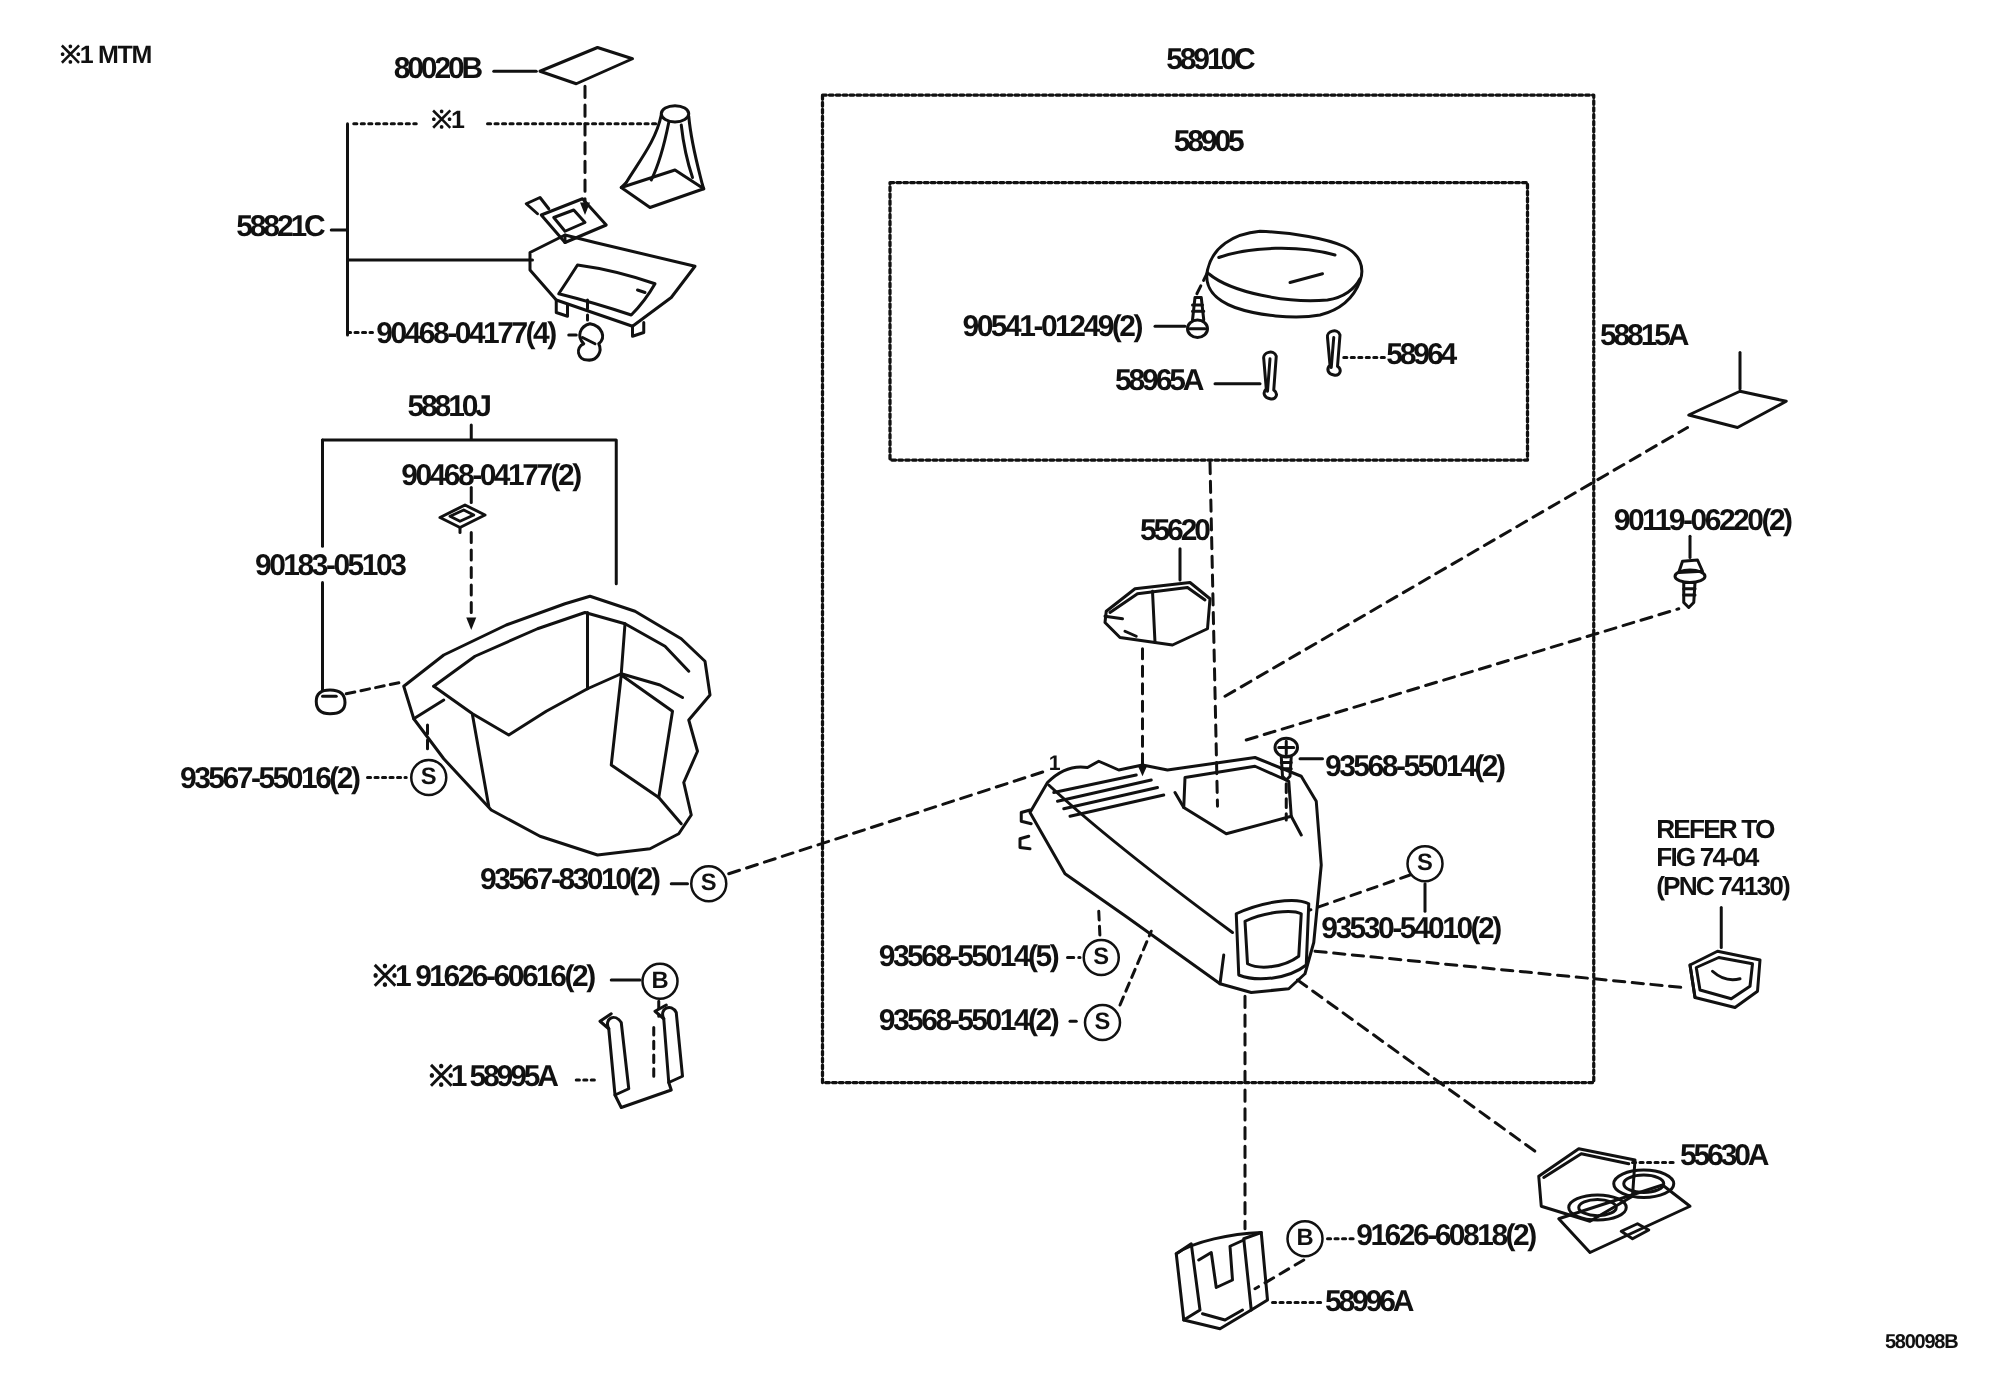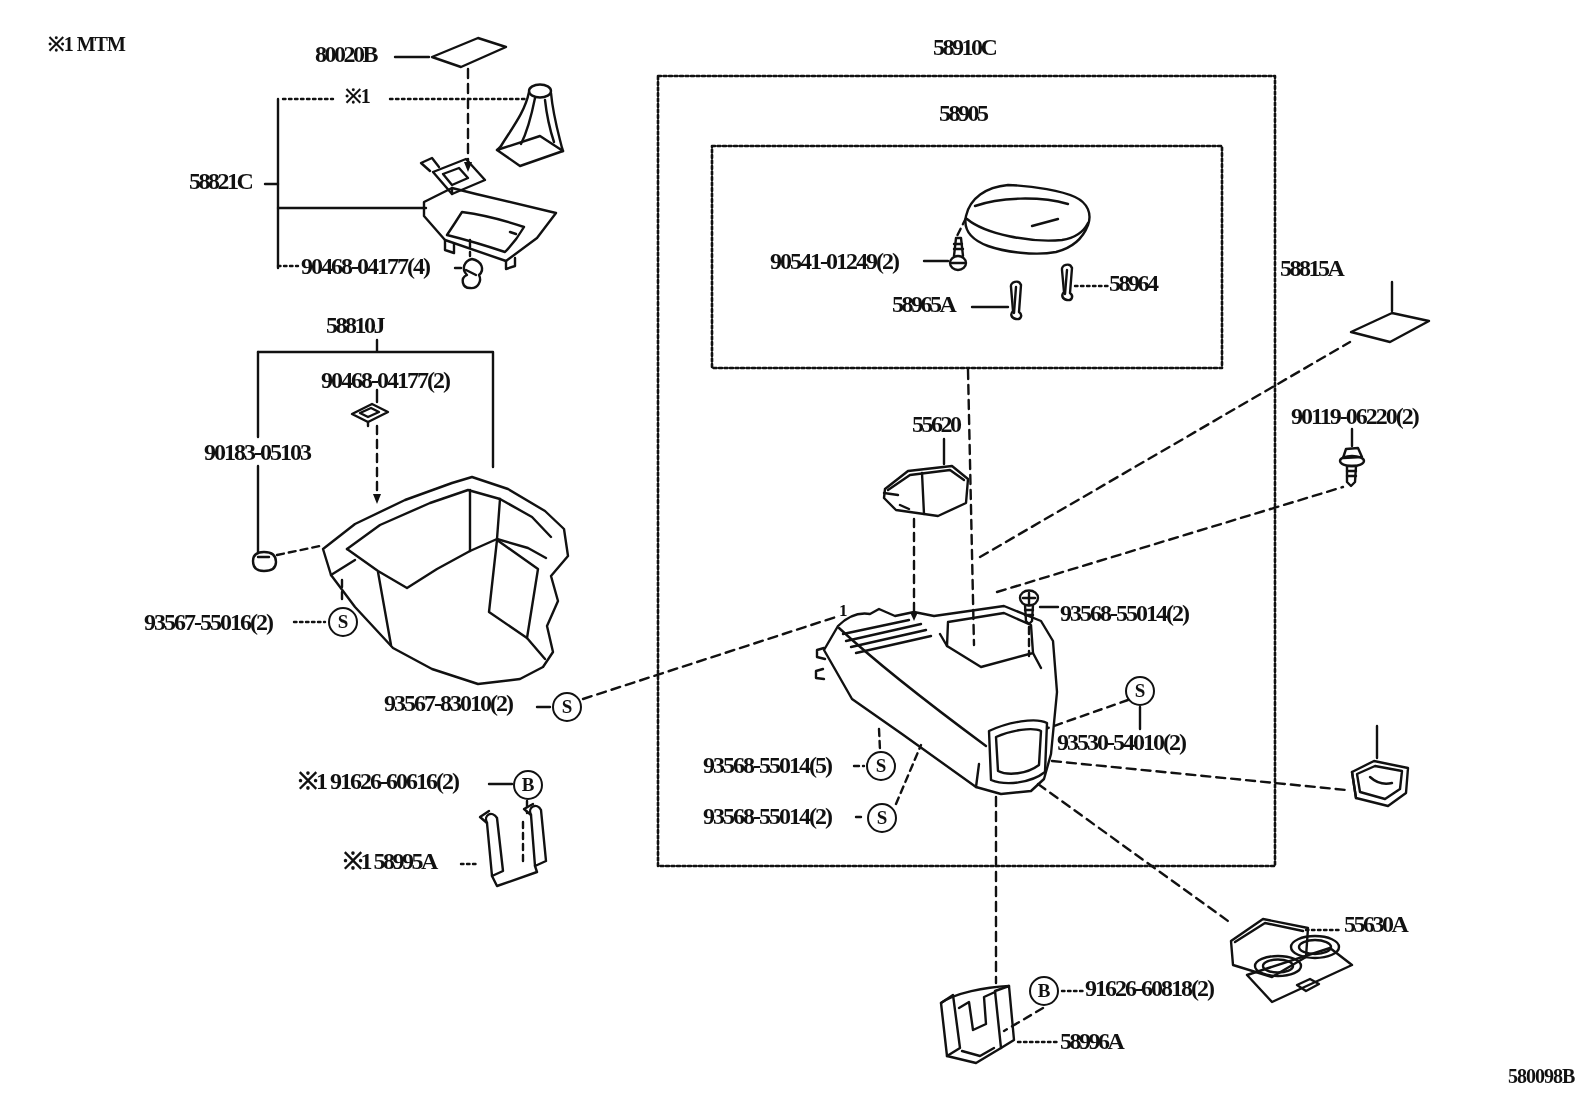--- a/index.html
+++ b/index.html
@@ -1,25 +1,25 @@
 <!DOCTYPE html>
 <html><head>
 <meta charset="utf-8">
 <style>
   html,body{margin:0;padding:0;background:#ffffff;}
   #stage{position:relative;width:1592px;height:1099px;background:#ffffff;overflow:hidden;
-         font-family:Liberation Serif, serif;color:#111;}
+         font-family:Liberation Sans, sans-serif;color:#111;}
   svg{position:absolute;left:0;top:0;}
   .lbl{position:absolute;font-weight:bold;color:#111;white-space:nowrap;line-height:1.05;}
   .pn{font-size:24px;letter-spacing:-2px;}
   .main{font-size:24px;letter-spacing:-2.5px;}
   .note{font-size:20px;letter-spacing:-1px;}
   .refer{font-size:21px;letter-spacing:-1.5px;line-height:23px;}
   .mark1{font-size:17px;}
-  .code{font-size:20px;letter-spacing:-1px;}
+  .code{font-size:16px;letter-spacing:-1px;}
   .sym{position:absolute;width:30px;height:30px;border:2.5px solid #111;border-radius:50%;
        box-sizing:border-box;text-align:center;line-height:25px;font-size:19px;font-weight:bold;
        background:#fff;}
 </style>
 </head>
 <body>
 
 <div id="stage">
 
   <svg width="1592" height="1099" viewBox="0 0 1592 1099" fill="none" stroke="#111" stroke-width="2.4" stroke-linecap="round" stroke-linejoin="round">
@@ -267,20 +267,25 @@
   <div class="lbl main" style="left:1109px;top:271px">58964</div>
   <div class="lbl main" style="left:912px;top:412px">55620</div>
   <div class="lbl main" style="left:1280px;top:256px">58815A</div>
   <div class="lbl pn" style="left:1291px;top:404px">90119-06220(2)</div>
   <div class="lbl pn" style="left:1060px;top:601px">93568-55014(2)</div>
   <div class="lbl pn" style="left:703px;top:753px">93568-55014(5)</div>
   <div class="lbl pn" style="left:703px;top:804px">93568-55014(2)</div>
   <div class="lbl pn" style="left:1057px;top:730px">93530-54010(2)</div>
   <div class="lbl mark1" style="left:839px;top:602px;font-weight:bold">1</div>
 
+  <div class="lbl refer" style="left:1325px;top:652px">
+    <div>REFER TO</div>
+    <div>FIG 74-04</div>
+    <div>(PNC 74130)</div>
+  </div>
 
   <div class="lbl main" style="left:1344px;top:912px">55630A</div>
   <div class="lbl pn" style="left:1085px;top:976px">91626-60818(2)</div>
   <div class="lbl main" style="left:1060px;top:1029px">58996A</div>
   <div class="lbl code" style="left:1508px;top:1066px">580098B</div>
 
   <div class="sym" style="left:328px;top:607px">S</div>
   <div class="sym" style="left:552px;top:692px">S</div>
   <div class="sym" style="left:866px;top:751px">S</div>
   <div class="sym" style="left:867px;top:803px">S</div>

